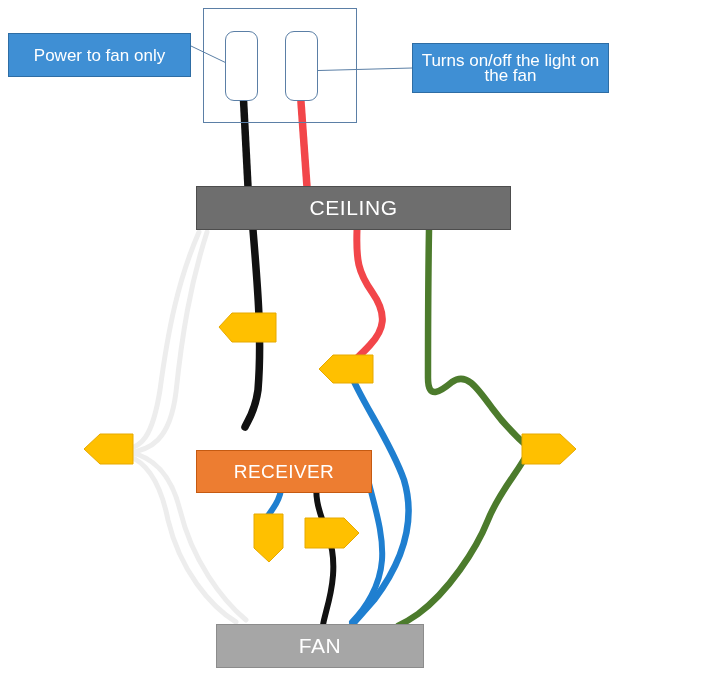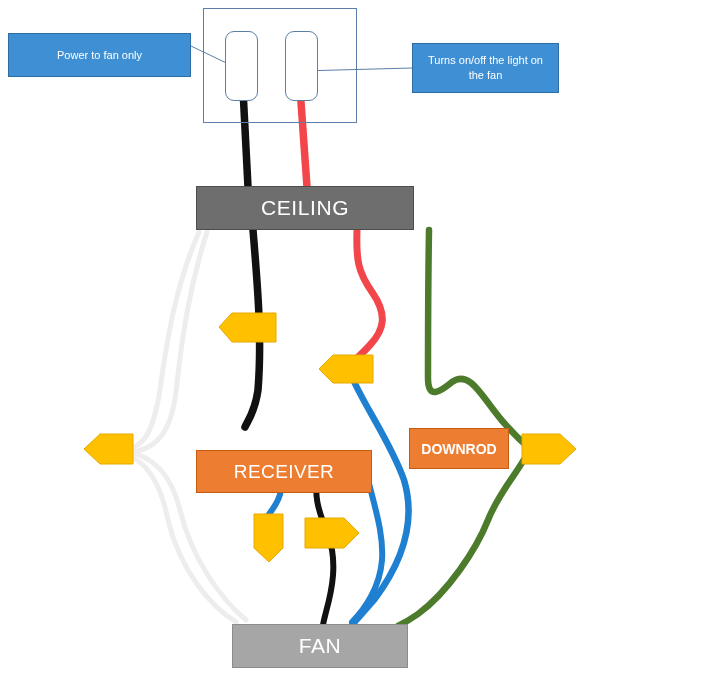--- a/index.html
+++ b/index.html
@@ -1,31 +1,31 @@
 <!DOCTYPE html>
 <html><head>
 <meta charset="utf-8">
 <style>
   html,body{margin:0;padding:0;background:#ffffff;}
   body{width:701px;height:680px;font-family:"Liberation Sans",sans-serif;overflow:hidden;}
   #stage{position:relative;width:701px;height:680px;background:#fff;}
   #wires{position:absolute;left:0;top:0;width:701px;height:680px;}
   .node{position:absolute;box-sizing:border-box;display:flex;align-items:center;justify-content:center;color:#ffffff;}
-  .bar-ceiling{left:196px;top:186px;width:218px;height:44px;background:#6e6e6e;border:1px solid #4d4d4d;font-size:21px;letter-spacing:.6px;}
-  .bar-fan{left:232px;top:624px;width:176px;height:44px;background:#a6a6a6;border:1px solid #8c8c8c;font-size:21px;letter-spacing:.6px;}
+  .bar-ceiling{left:196px;top:186px;width:315px;height:44px;background:#6e6e6e;border:1px solid #4d4d4d;font-size:21px;letter-spacing:.6px;}
+  .bar-fan{left:216px;top:624px;width:208px;height:44px;background:#a6a6a6;border:1px solid #8c8c8c;font-size:21px;letter-spacing:.6px;}
   .box-receiver{left:196px;top:450px;width:176px;height:43px;background:#ED7D31;border:1px solid #c55a11;font-size:19px;letter-spacing:.4px;}
   .box-downrod{left:409px;top:428px;width:100px;height:41px;background:#ED7D31;border:1px solid #c55a11;font-size:14px;font-weight:bold;}
   .switchbox{position:absolute;left:203px;top:8px;width:152px;height:113px;border:1px solid #5b7fa6;background:transparent;}
   .switch{position:absolute;width:31px;height:68px;border:1px solid #5b7fa6;border-radius:9px;background:#fff;}
   .sw-left{left:225px;top:31px;}
   .sw-right{left:285px;top:31px;}
   .callout{position:absolute;box-sizing:border-box;background:#3F8FD4;border:1px solid #2e6da4;color:#fff;
-           display:flex;align-items:center;justify-content:center;text-align:center;font-size:11px;line-height:15px;padding:3px 6px;}
+           display:flex;align-items:center;justify-content:center;text-align:center;font-size:17px;line-height:15px;padding:3px 6px;}
   .callout-left{left:8px;top:33px;width:183px;height:44px;}
-  .callout-right{left:412px;top:43px;width:147px;height:50px;}
+  .callout-right{left:412px;top:43px;width:197px;height:50px;}
 </style>
 </head>
 <body>
 
 <div id="stage">
 
   <svg id="wires" viewBox="0 0 701 680" xmlns="http://www.w3.org/2000/svg">
 
     <g>
       <path d="M199,232 C178,280 168,330 160,390 C152,440 140,446 128,449" fill="none" stroke="#EDEDED" stroke-width="5" stroke-linecap="round"></path>
@@ -92,20 +92,17 @@
       <div>the fan</div>
     </div>
   </div>
 
   <div class="node bar-ceiling">
     <span>CEILING</span>
   </div>
   <div class="node box-receiver">
     <span>RECEIVER</span>
   </div>
-  <div class="node box-downrod">
-    <span>DOWNROD</span>
-  </div>
   <div class="node bar-fan">
     <span>FAN</span>
   </div>
 
 </div>
 
 </body></html>

